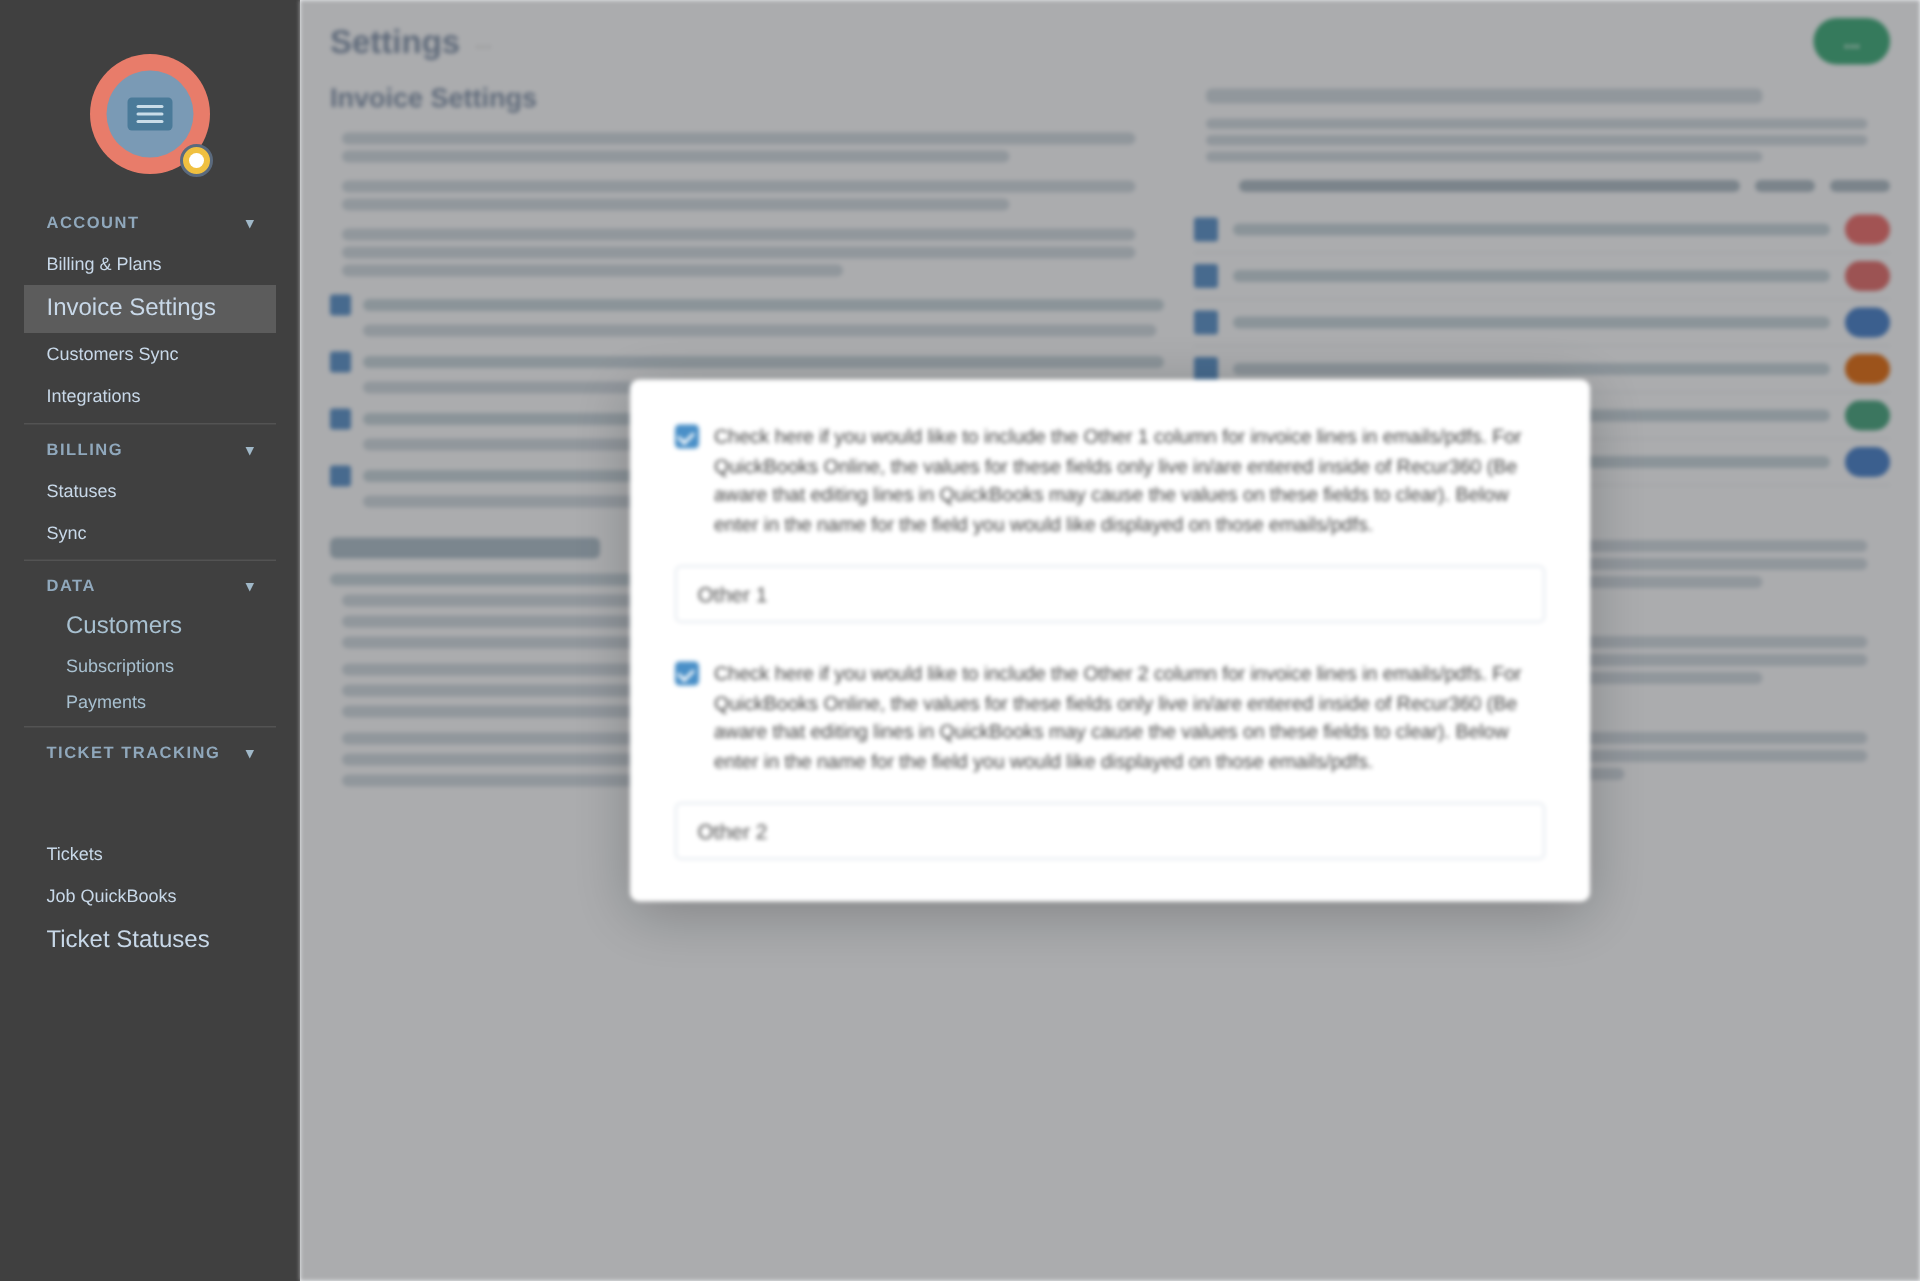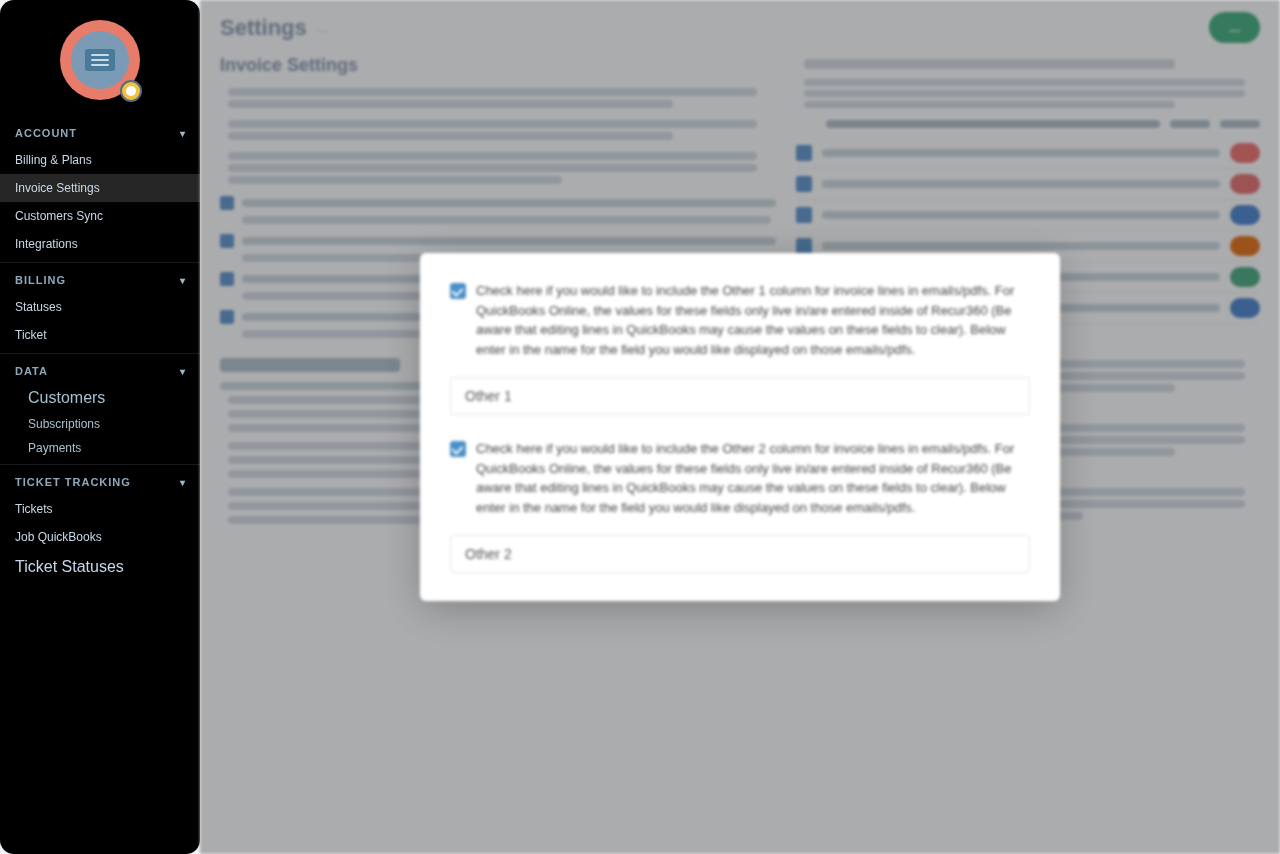--- a/index.html
+++ b/index.html
@@ -2,27 +2,26 @@
 <html><head>
   <meta charset="utf-8">
   <style>
     * { box-sizing: border-box; margin: 0; padding: 0; }
     body { font-family: -apple-system, BlinkMacSystemFont, 'Segoe UI', sans-serif; background: #f0f2f5; display: flex; height: 854px; overflow: hidden; }
 
     
     .sidebar {
       width: 200px;
       min-width: 200px;
-      background: #000000;
+      background: #404040;
       height: 100%;
       display: flex;
       flex-direction: column;
-      padding: 0;
+      padding: 16px;
       position: relative;
-      border-radius: 14px;
     }
     .sidebar-logo {
       display: flex;
       justify-content: center;
       align-items: center;
       padding: 20px 0 15px;
       position: relative;
     }
     .logo-circle-outer {
       width: 80px;
@@ -355,39 +354,39 @@
 
   <div class="sidebar-nav">
     <div class="sidebar-section-header">
       <span style="font-size:11px;color:#90a8bc;letter-spacing:1px;">ACCOUNT</span>
       <span class="sidebar-item-arrow">▾</span>
     </div>
     <div class="sidebar-item">
       <span class="sidebar-item-label" style="font-size:12px;">Billing &amp; Plans</span>
     </div>
     <div class="sidebar-item active">
-      <span class="sidebar-item-label" style="font-size:12px;">Invoice Settings</span>
+      <span class="sidebar-item-label" style="font-size:16px;">Invoice Settings</span>
     </div>
     <div class="sidebar-item">
       <span class="sidebar-item-label" style="font-size:12px;">Customers Sync</span>
     </div>
     <div class="sidebar-item">
       <span class="sidebar-item-label" style="font-size:12px;">Integrations</span>
     </div>
     <div class="sidebar-divider"></div>
 
     <div class="sidebar-section-header">
       <span style="font-size:11px;color:#90a8bc;letter-spacing:1px;">BILLING</span>
       <span class="sidebar-item-arrow">▾</span>
     </div>
     <div class="sidebar-item">
       <span class="sidebar-item-label" style="font-size:12px;">Statuses</span>
     </div>
     <div class="sidebar-item">
-      <span class="sidebar-item-label" style="font-size:12px;">Ticket</span>
+      <span class="sidebar-item-label" style="font-size:12px;">Sync</span>
     </div>
     <div class="sidebar-divider"></div>
 
     <div class="sidebar-section-header">
       <span style="font-size:11px;color:#90a8bc;letter-spacing:1px;">DATA</span>
       <span class="sidebar-item-arrow">▾</span>
     </div>
     <div class="sidebar-sub-item">
       <span style="font-size:16px;">Customers</span>
     </div>
@@ -397,21 +396,21 @@
     <div class="sidebar-sub-item">
       <span style="font-size:12px;">Payments</span>
     </div>
     <div class="sidebar-divider"></div>
 
     <div class="sidebar-section-header">
       <span style="font-size:11px;color:#90a8bc;letter-spacing:1px;">TICKET TRACKING</span>
       <span class="sidebar-item-arrow">▾</span>
     </div>
     <div class="sidebar-item">
-      <span class="sidebar-item-label" style="font-size:12px;">Tickets</span>
+      <span class="sidebar-item-label" style="font-size:12px;margin-top:40px;">Tickets</span>
     </div>
     <div class="sidebar-item">
       <span class="sidebar-item-label" style="font-size:12px;">Job QuickBooks</span>
     </div>
     <div class="sidebar-item">
       <span class="sidebar-item-label" style="font-size:16px;">Ticket Statuses</span>
     </div>
   </div>
 </div>
 

